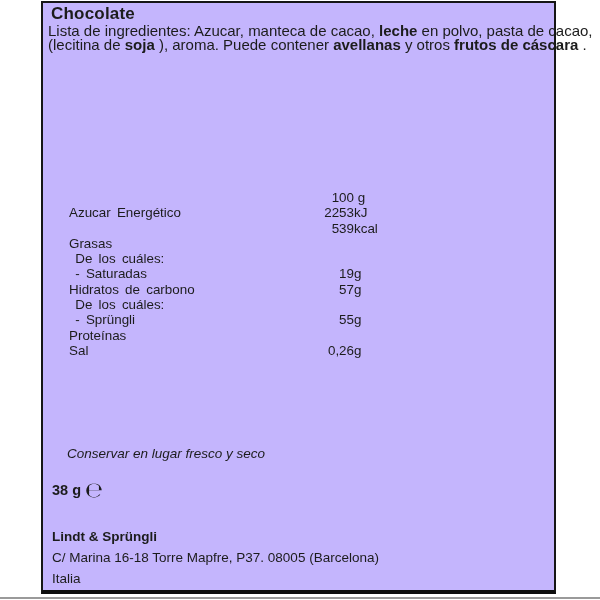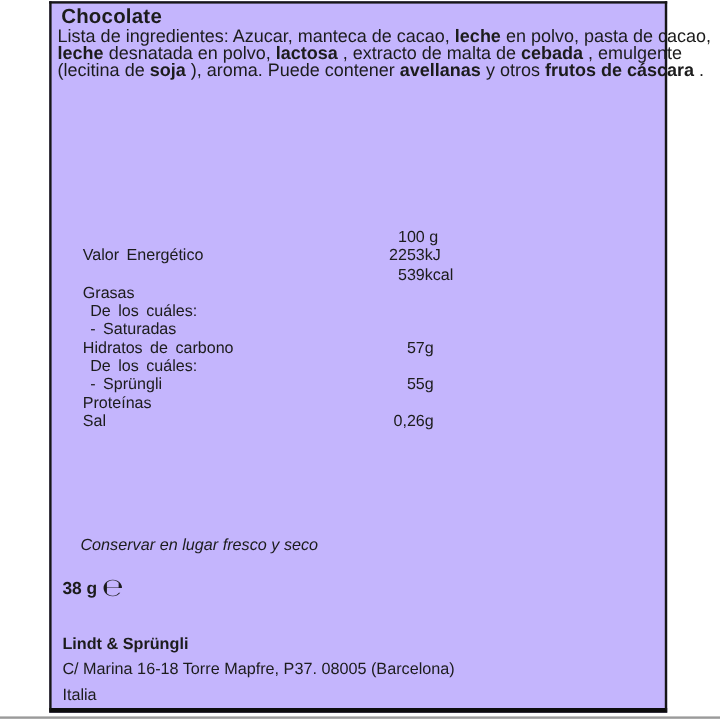--- a/index.html
+++ b/index.html
@@ -84,46 +84,46 @@
 <body>
 
 <div class="stage">
 
   <div class="label-box">
 
     <div class="title">Chocolate</div>
 
     <div class="ingredients">
       <div class="ing-line"><span>Lista de ingredientes: Azucar, manteca de cacao, </span><b>leche</b><span> en polvo, pasta de cacao,</span></div>
-      <div class="ing-line"><b>leche</b><span> desnatada en polvo, </span><b>lactosa</b><span> , extracto de malta de </span><b>cebada</b><span> , emulgente</span></div>
       <div class="ing-line"><span>(lecitina de </span><b>soja</b><span> ), aroma. Puede contener </span><b>avellanas</b><span> y otros </span><b>frutos de cáscara</b><span> .</span></div>
     </div>
 
     <div class="nutrition">
       <div class="nrow">
           <span class="nlabel"></span>
           <span class="nval"><span class="nnum">100</span><span class="nunit"> g</span></span>
         </div>
       <div class="nrow">
-          <span class="nlabel">Valor Energético</span>
+          <span class="nlabel">Azucar Energético</span>
           <span class="nval"><span class="nnum">2253</span><span class="nunit">kJ</span></span>
         </div>
       <div class="nrow">
           <span class="nlabel"></span>
           <span class="nval"><span class="nnum">539</span><span class="nunit">kcal</span></span>
         </div>
       <div class="nrow">
           <span class="nlabel">Grasas</span>
         </div>
       <div class="nrow">
           <span class="nlabel"> De los cuáles:</span>
           <span class="nval"><span class="nnum"></span><span class="nunit"></span></span>
         </div>
       <div class="nrow">
           <span class="nlabel"> - Saturadas</span>
+          <span class="nval"><span class="nnum">19</span><span class="nunit">g</span></span>
         </div>
       <div class="nrow">
           <span class="nlabel">Hidratos de carbono</span>
           <span class="nval"><span class="nnum">57</span><span class="nunit">g</span></span>
         </div>
       <div class="nrow">
           <span class="nlabel"> De los cuáles:</span>
           <span class="nval"><span class="nnum"></span><span class="nunit"></span></span>
         </div>
       <div class="nrow">

